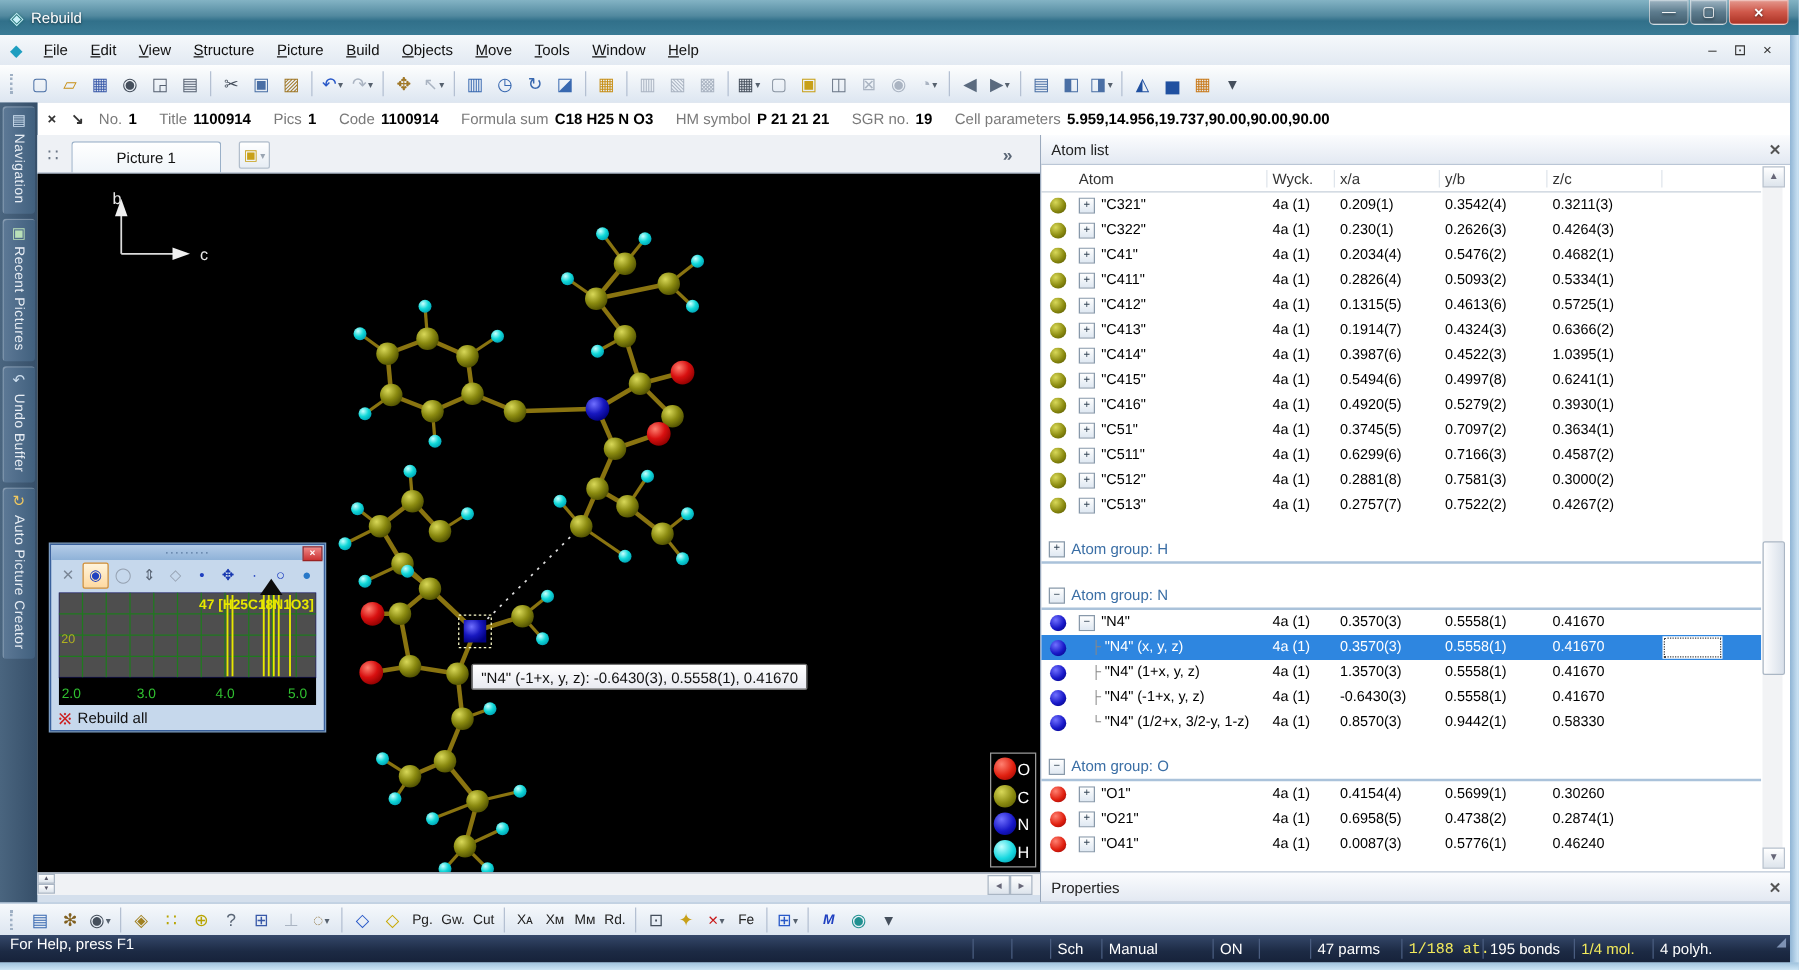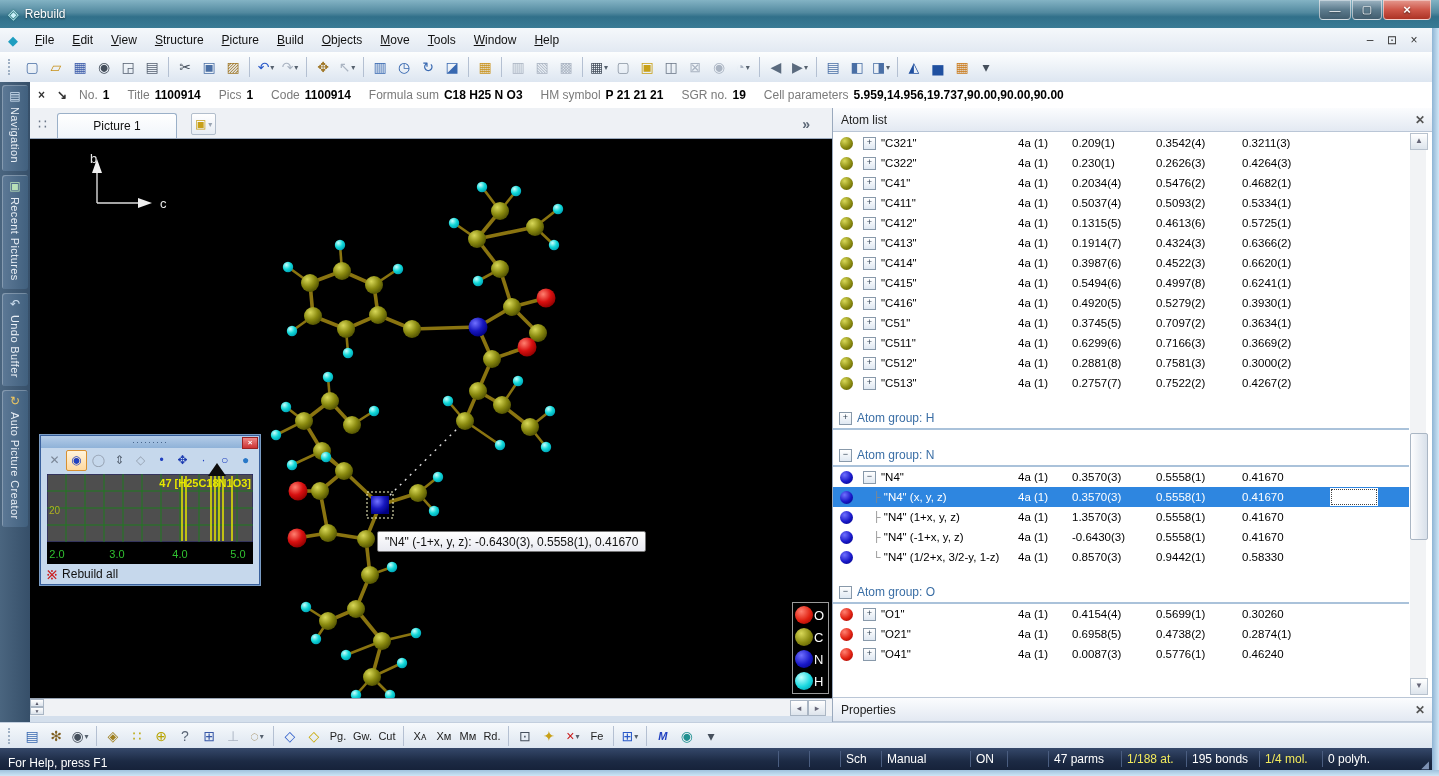--- a/index.html
+++ b/index.html
@@ -125,21 +125,21 @@
   .grow{height:20px;display:flex;align-items:center;color:#3a6ea5;font-size:12px;
     border-bottom:2px solid #aac2da;margin-top:15px;padding-left:6px}
   .vsb{position:absolute;right:7px;top:25px;bottom:27px;width:16px;background:#f2f3f5}
   .vsb .btn{position:absolute;left:0;width:16px;height:15px;border:1px solid #b8c2ce;
     background:linear-gradient(#fff,#dde4ec);color:#667;font-size:8px;text-align:center;line-height:13px}
   .vsb .btn.up{top:0}.vsb .btn.dn{bottom:0}
   .vsb .thumb{position:absolute;left:0;top:300px;width:16px;height:105px;border:1px solid #aab6c4;
     background:linear-gradient(90deg,#fdfdfe,#d8e0ea);border-radius:2px}
   
   .statusbar{position:absolute;left:0;right:7px;top:748px;height:22px;color:#fff;
-    background:linear-gradient(#35486a,#1c2a44 60%,#16223a);display:flex;align-items:flex-end;font-size:12px}
+    background:linear-gradient(#35486a,#1c2a44 60%,#16223a);display:flex;align-items:flex-start;font-size:12px}
   .sb-left{flex:0 0 770px;padding-left:8px}
   .sb-cell{height:16px;border-left:1px solid #4a5d80;display:flex;align-items:center;padding:0 5px;white-space:nowrap}
   .sb-cell.hl span{color:#f2ea5c}
   .sb-grip{margin-left:auto;color:#7e92b4;font-size:10px;padding-right:3px}
   .frame-right{position:absolute;right:0;top:28px;width:7px;bottom:6px;
     background:linear-gradient(90deg,#8fb4d4,#cfe6f6)}
   .frame-bottom{position:absolute;left:0;right:0;bottom:0;height:6px;
     background:linear-gradient(#9fc2dd,#cde6f6)}
 </style>
 </head>
@@ -610,20 +610,29 @@
     </div>
   </div>
 </div>
 
 <div class="rightpanel">
   <div class="pheader">
     <span>Atom list</span>
     <span class="px">✕</span>
   </div>
   <div class="tablewrap">
+    <div class="thead" id="thead">
+        <div class="c0"></div>
+        <div class="c1">Atom</div>
+        <div class="c2">Wyck.</div>
+        <div class="c3">x/a</div>
+        <div class="c4">y/b</div>
+        <div class="c5">z/c</div>
+        <div class="c6"></div>
+      </div>
     <div id="tbody">
         <div class="trow">
           <div class="c0">
             <span class="sph sph-C"></span>
           </div>
           <div class="c1">
             <span class="exp">+</span>
             <span>"C321"</span>
           </div>
           <div class="c2">4a (1)</div>
@@ -662,21 +671,21 @@
         </div>
         <div class="trow">
           <div class="c0">
             <span class="sph sph-C"></span>
           </div>
           <div class="c1">
             <span class="exp">+</span>
             <span>"C411"</span>
           </div>
           <div class="c2">4a (1)</div>
-          <div class="c3">0.5037(4)</div>
+          <div class="c3">0.2826(4)</div>
           <div class="c4">0.5093(2)</div>
           <div class="c5">0.5334(1)</div>
           <div class="c6"></div>
         </div>
         <div class="trow">
           <div class="c0">
             <span class="sph sph-C"></span>
           </div>
           <div class="c1">
             <span class="exp">+</span>
@@ -706,21 +715,21 @@
           <div class="c0">
             <span class="sph sph-C"></span>
           </div>
           <div class="c1">
             <span class="exp">+</span>
             <span>"C414"</span>
           </div>
           <div class="c2">4a (1)</div>
           <div class="c3">0.3987(6)</div>
           <div class="c4">0.4522(3)</div>
-          <div class="c5">0.6620(1)</div>
+          <div class="c5">1.0395(1)</div>
           <div class="c6"></div>
         </div>
         <div class="trow">
           <div class="c0">
             <span class="sph sph-C"></span>
           </div>
           <div class="c1">
             <span class="exp">+</span>
             <span>"C415"</span>
           </div>
@@ -762,21 +771,21 @@
           <div class="c0">
             <span class="sph sph-C"></span>
           </div>
           <div class="c1">
             <span class="exp">+</span>
             <span>"C511"</span>
           </div>
           <div class="c2">4a (1)</div>
           <div class="c3">0.6299(6)</div>
           <div class="c4">0.7166(3)</div>
-          <div class="c5">0.3669(2)</div>
+          <div class="c5">0.4587(2)</div>
           <div class="c6"></div>
         </div>
         <div class="trow">
           <div class="c0">
             <span class="sph sph-C"></span>
           </div>
           <div class="c1">
             <span class="exp">+</span>
             <span>"C512"</span>
           </div>
@@ -1049,30 +1058,30 @@
       </div>
       <div class="sb-cell" style="width: 26px;">
         <span>ON</span>
       </div>
       <div class="sb-cell" style="width: 30px;">
         <span></span>
       </div>
       <div class="sb-cell" style="width: 62px;">
         <span>47 parms</span>
       </div>
-      <div class="sb-cell hl" style="width: 54px;">
+      <div class="sb-cell hl" style="width: 54px; font-family: Liberation Mono, monospace;">
         <span>1/188 at.</span>
       </div>
       <div class="sb-cell" style="width: 62px;">
         <span>195 bonds</span>
       </div>
       <div class="sb-cell hl" style="width: 52px;">
         <span>1/4 mol.</span>
       </div>
       <div class="sb-cell" style="width: 58px;">
-        <span>0 polyh.</span>
+        <span>4 polyh.</span>
       </div>
     </div>
   <div class="sb-grip">◢</div>
 </div>
 
 <div class="frame-right"></div>
 <div class="frame-bottom"></div>
 
 </body></html>

